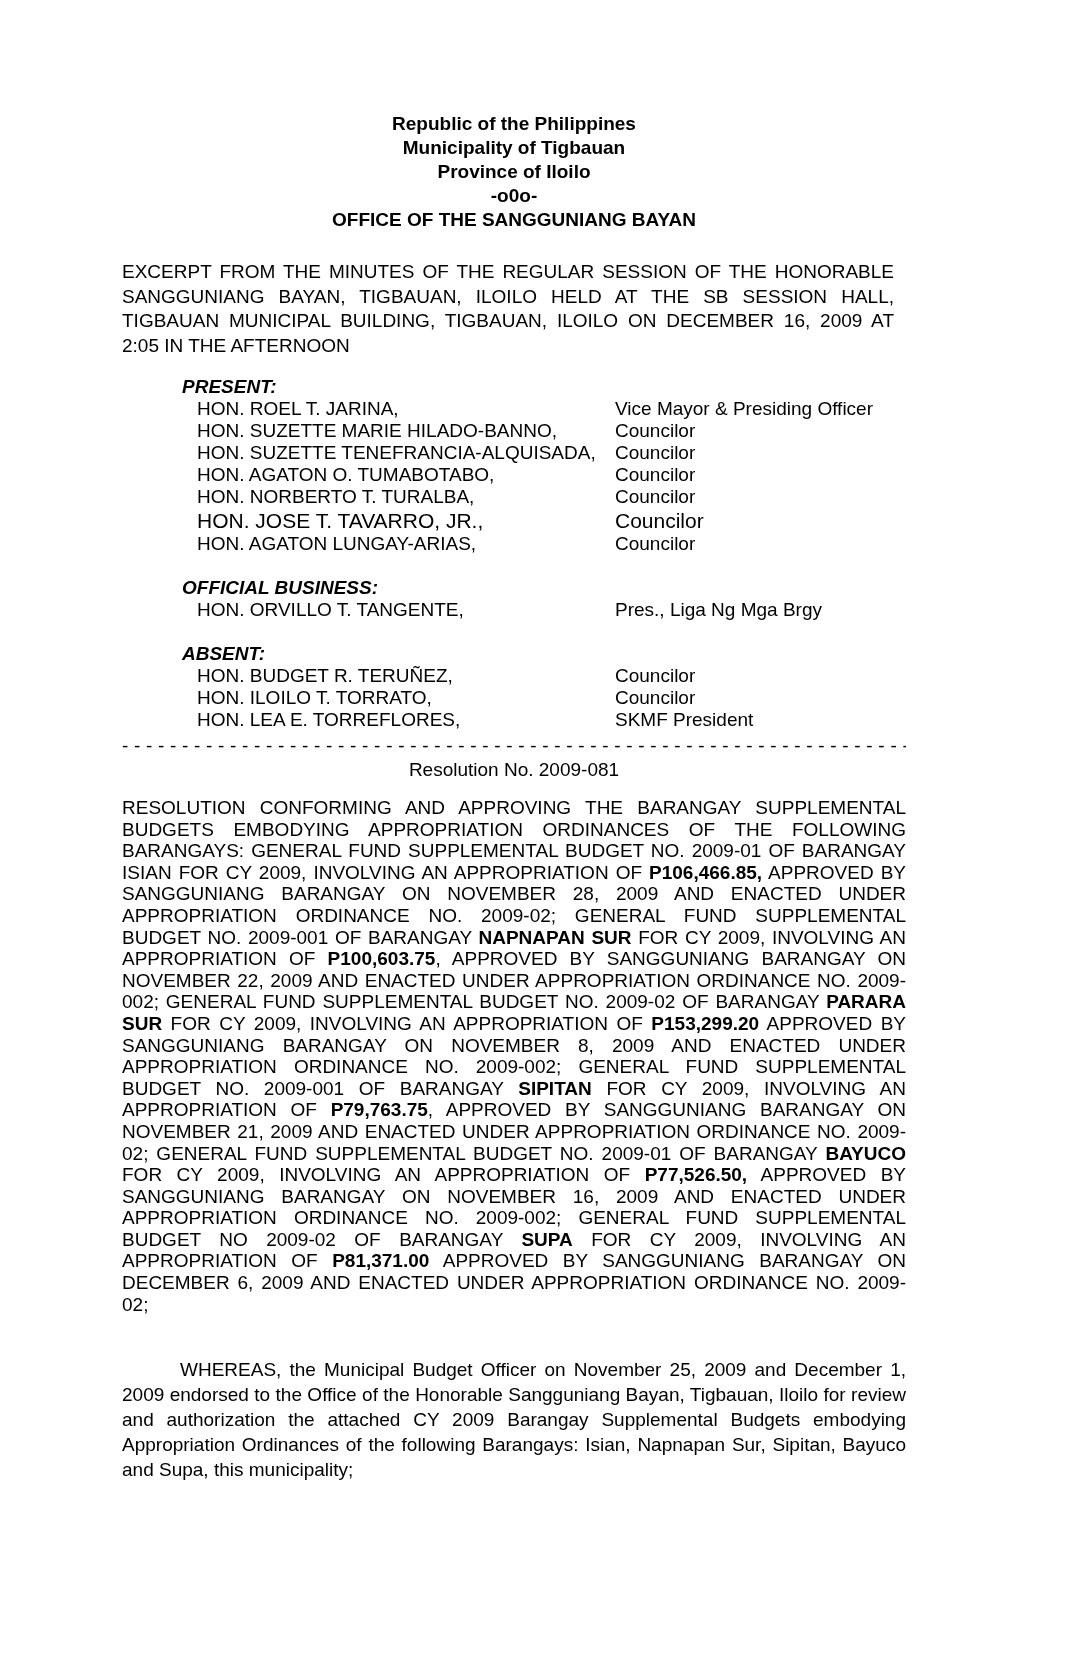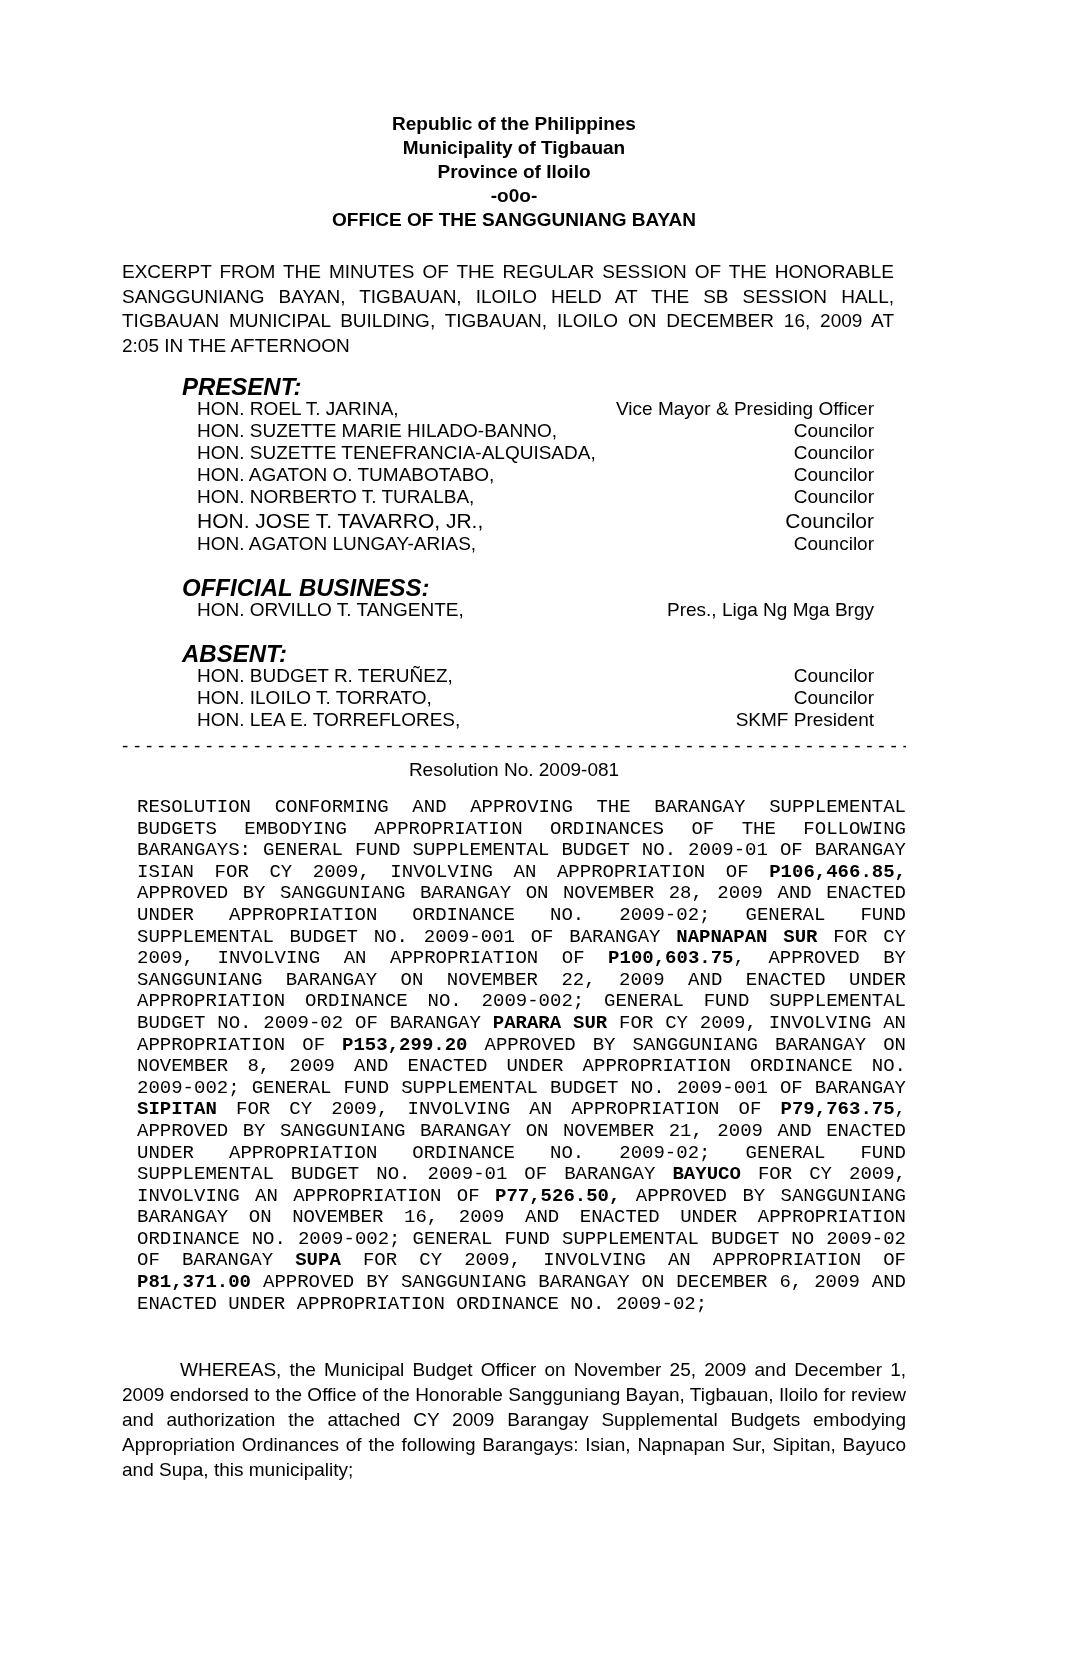--- a/index.html
+++ b/index.html
@@ -25,59 +25,58 @@
     margin: 0 0 28px 0;
   }
   .doc-header .hline { font-weight: bold; }
   .excerpt {
     margin: 0 12px 18px 0;
     text-align: justify;
     line-height: 24.5px;
   }
   .roster-heading {
     margin: 0 0 0 60px;
-    font-size: 24px;
+    font-size: 19px;
     font-weight: bold;
     font-style: italic;
     line-height: 22px;
   }
   .roster-row {
     position: relative;
     padding-left: 75px;
     line-height: 22px;
   }
   .roster-row .title {
     position: absolute;
-    left: 452px;
+    left: 493px;
     top: 0;
     width: 300px;
-    text-align: right;
+    text-align: left;
   }
   .roster-row.row-large {
     font-size: 21px;
     line-height: 25px;
   }
   .section-gap { margin-top: 22px; }
   .dashed-separator {
     margin-top: 4px;
     line-height: 22px;
     letter-spacing: 0.2px;
     white-space: nowrap;
     overflow: hidden;
   }
   .resolution-no {
     text-align: center;
     line-height: 22px;
     margin-top: 2px;
   }
   .resolution-body {
-    margin: 16px 0 0 15px;
+    margin: 16px 0 0 0;
     text-align: justify;
     line-height: 21.6px;
-    font-family: Liberation Mono, monospace;
   }
   .resolution-body b { font-weight: bold; }
   .whereas {
     margin: 42px 0 0 0;
     text-align: justify;
     line-height: 25px;
     text-indent: 58px;
   }
 </style>
 </head>

